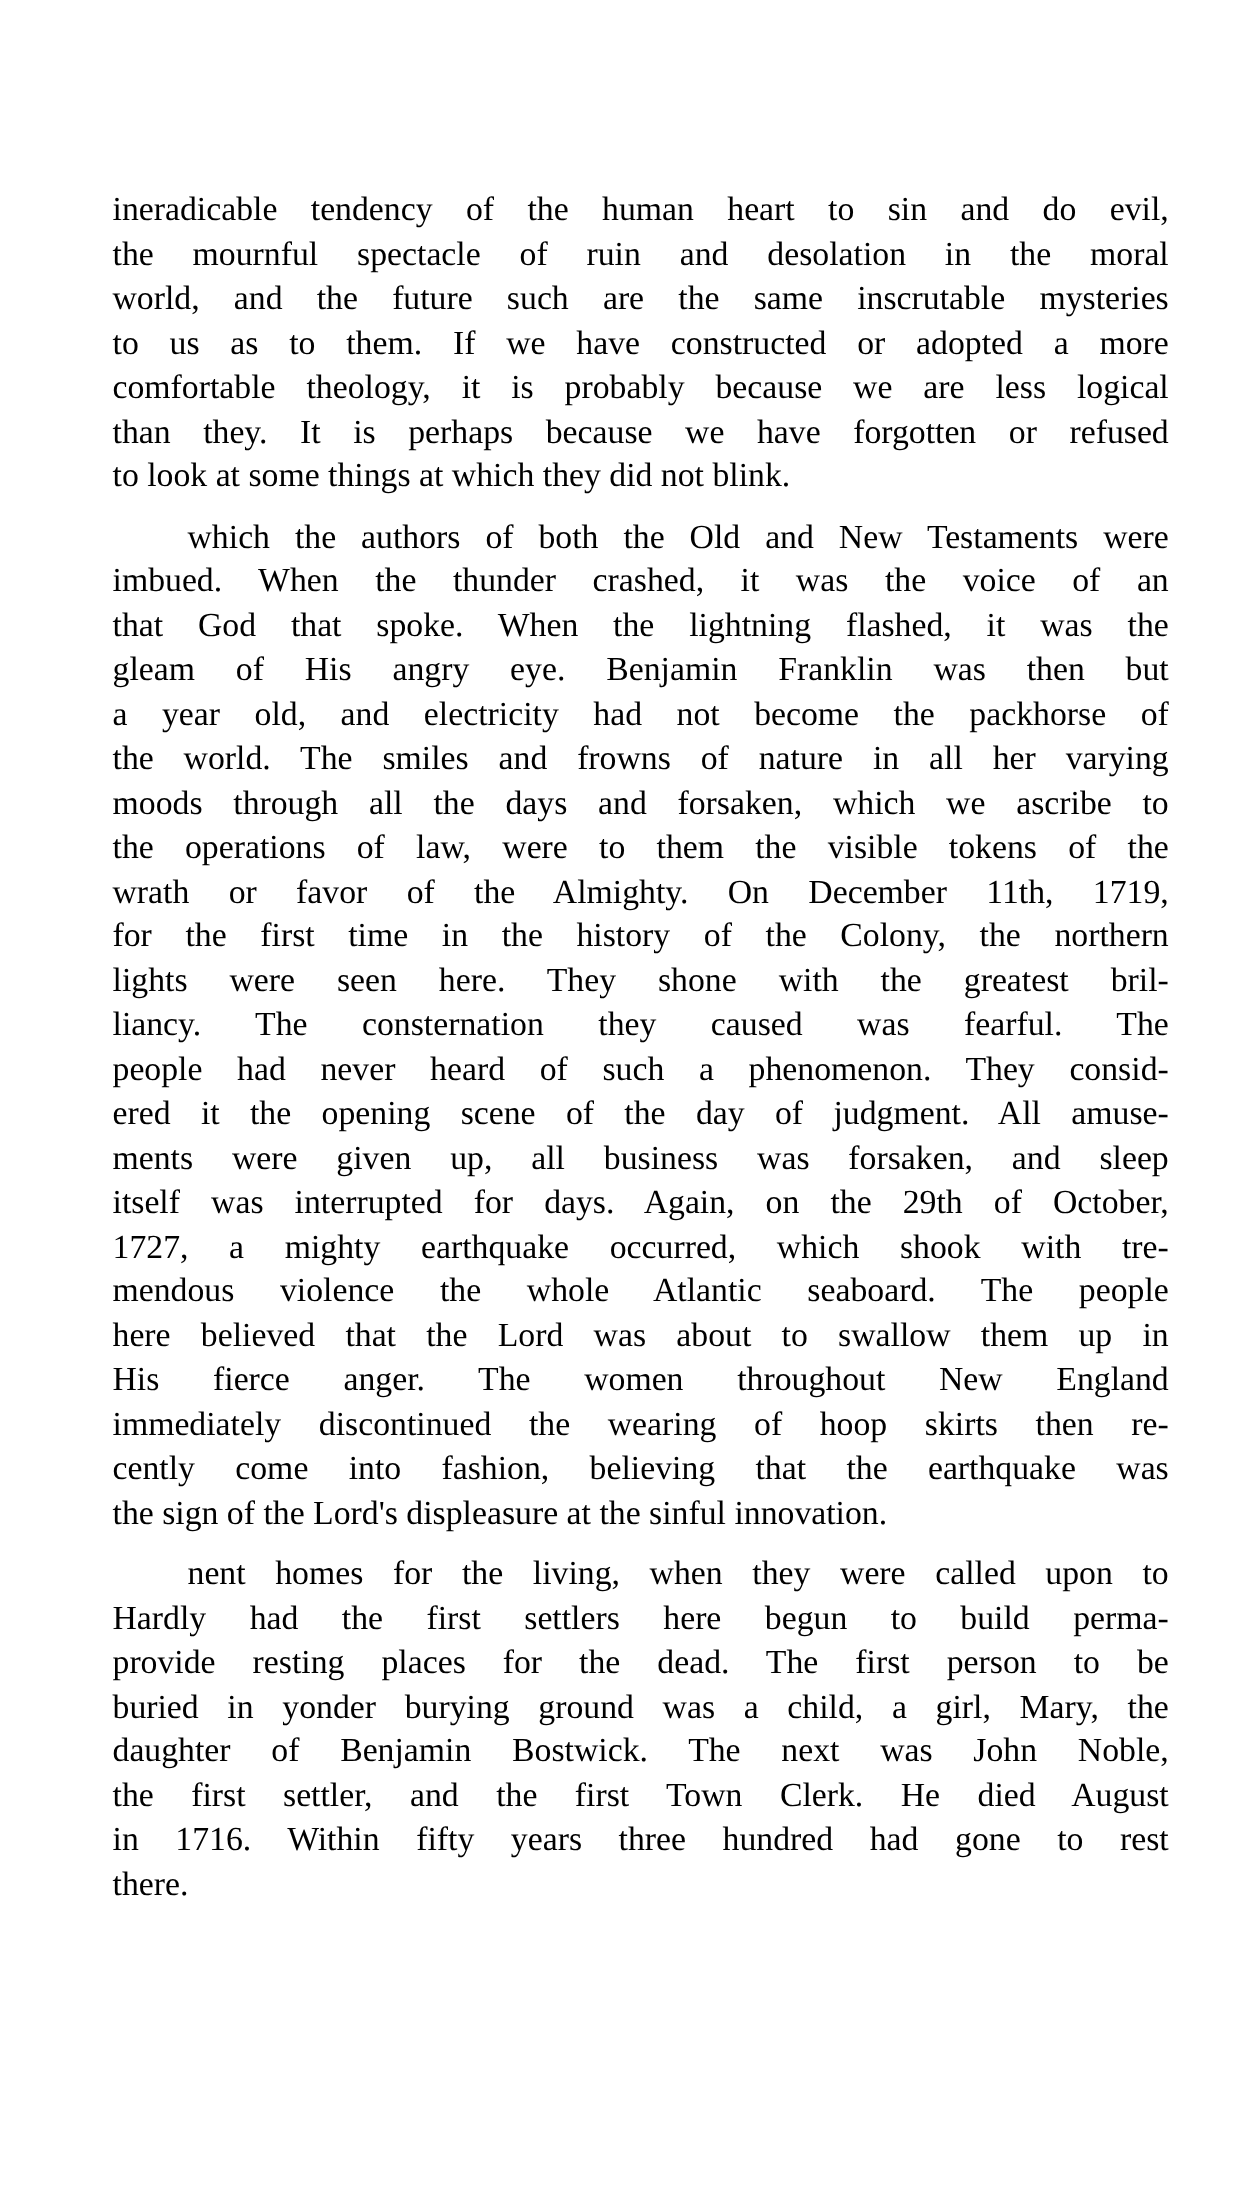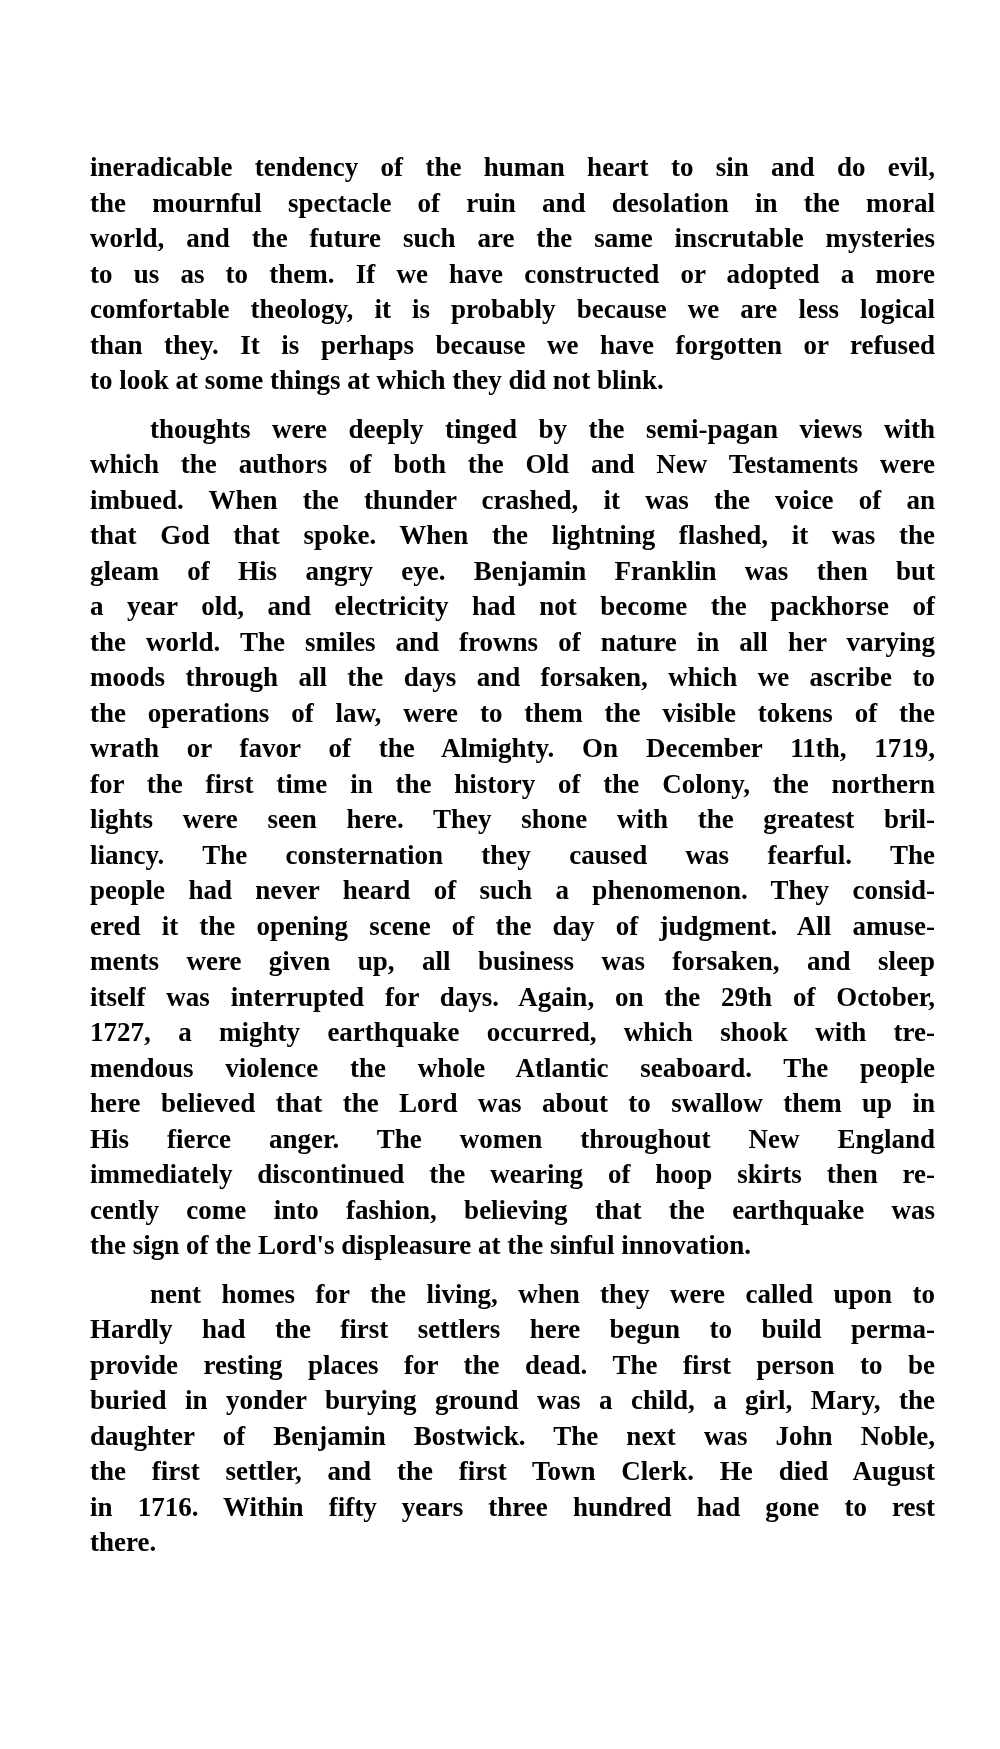--- a/index.html
+++ b/index.html
@@ -8,21 +8,20 @@
     background: #ffffff;
   }
   .page {
     position: relative;
     width: 1000px;
     height: 1574px;
     background: #ffffff;
     overflow: hidden;
     font-family: "Liberation Serif", "DejaVu Serif", serif;
     color: #000000;
-    font-weight: bold;
   }
   .text-block {
     position: absolute;
     left: 90px;
     top: 150px;
     width: 845px;
     font-size: 27px;
     line-height: 35.5px;
   }
   .para {
@@ -63,21 +62,20 @@
       <div class="para">
         <div class="line">ineradicable tendency of the human heart to sin and do evil,</div>
         <div class="line">the mournful spectacle of ruin and desolation in the moral</div>
         <div class="line">world, and the future such are the same inscrutable mysteries</div>
         <div class="line">to us as to them.  If we have constructed or adopted a more</div>
         <div class="line">comfortable theology, it is probably because we are less logical</div>
         <div class="line">than they.  It is perhaps because we have forgotten or refused</div>
         <div class="line last">to look at some things at which they did not blink.</div>
       </div>
       <div class="para indent">
-        <div class="line">thoughts were deeply tinged by the semi-pagan views with</div>
         <div class="line">which the authors of both the Old and New Testaments were</div>
         <div class="line">imbued.  When the thunder crashed, it was the voice of an</div>
         <div class="line">that God that spoke.  When the lightning flashed, it was the</div>
         <div class="line">gleam of His angry eye.  Benjamin Franklin was then but</div>
         <div class="line">a year old, and electricity had not become the packhorse of</div>
         <div class="line">the world.  The smiles and frowns of nature in all her varying</div>
         <div class="line">moods through all the days and forsaken, which we ascribe to</div>
         <div class="line">the operations of law, were to them the visible tokens of the</div>
         <div class="line">wrath or favor of the Almighty.  On December 11th, 1719,</div>
         <div class="line">for the first time in the history of the Colony, the northern</div>

